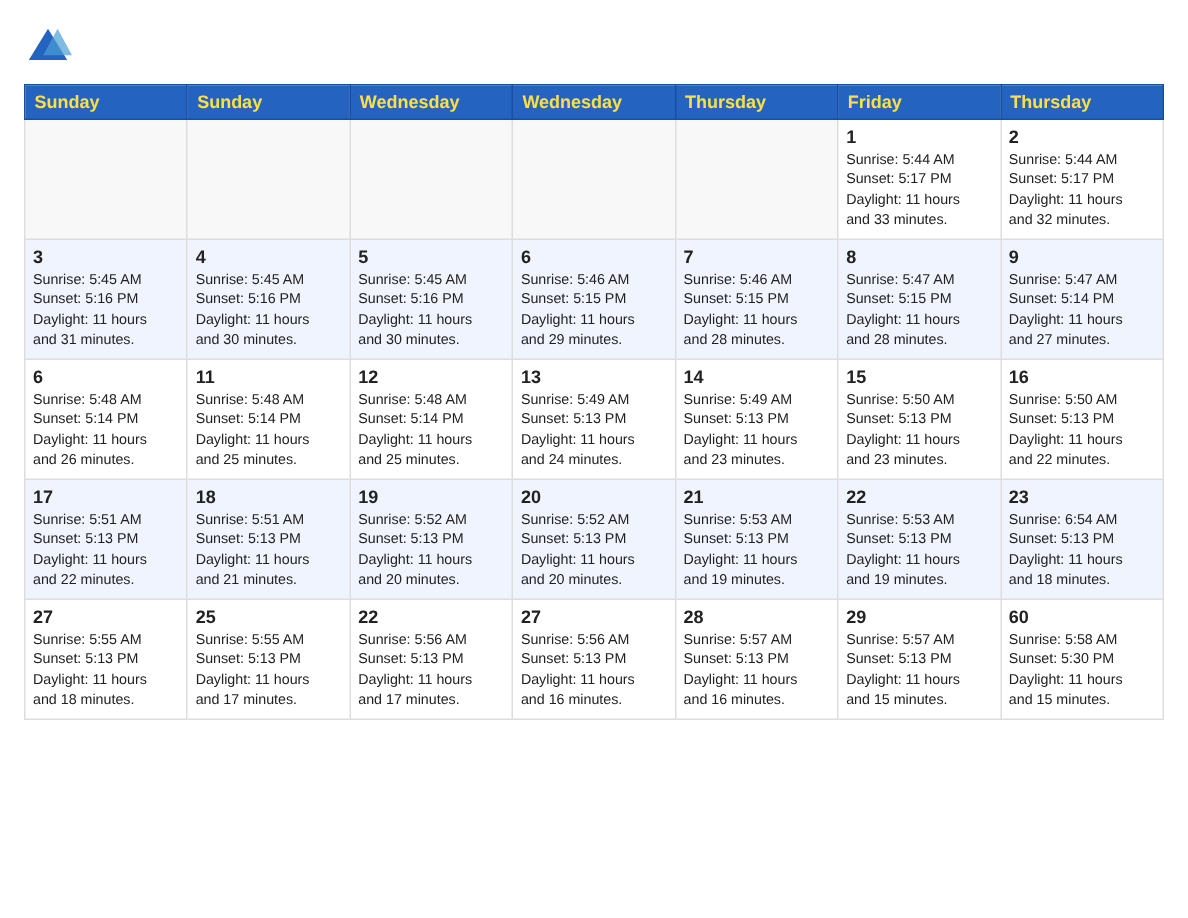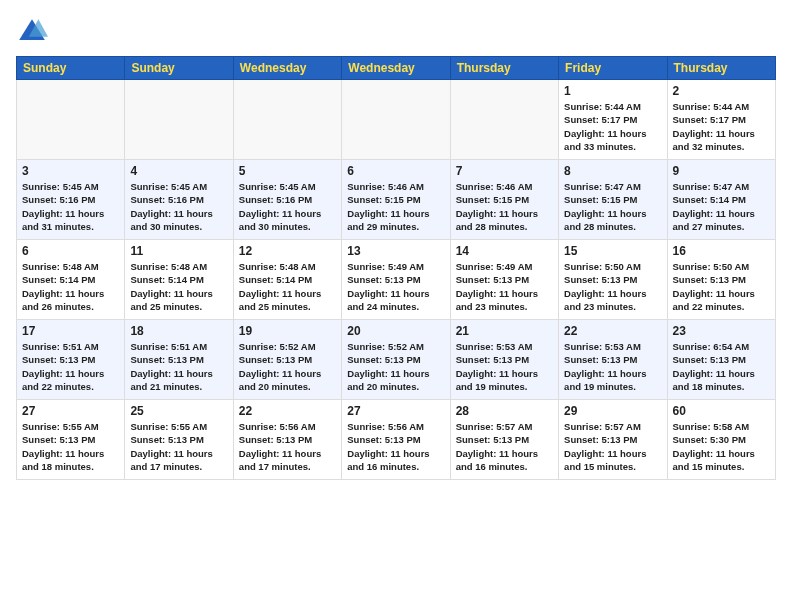--- a/index.html
+++ b/index.html
@@ -74,21 +74,20 @@
     }
     .day-number {
       font-size: 12px;
       font-weight: bold;
       margin-bottom: 2px;
     }
     .day-info {
       font-size: 9.5px;
       line-height: 1.4;
       color: #222;
-      font-weight: bold;
     }
     .row-alt td {
       background: #f0f4ff;
     }
   </style>
 </head>
 <body>
 
 <div class="header">
   <div class="logo">

